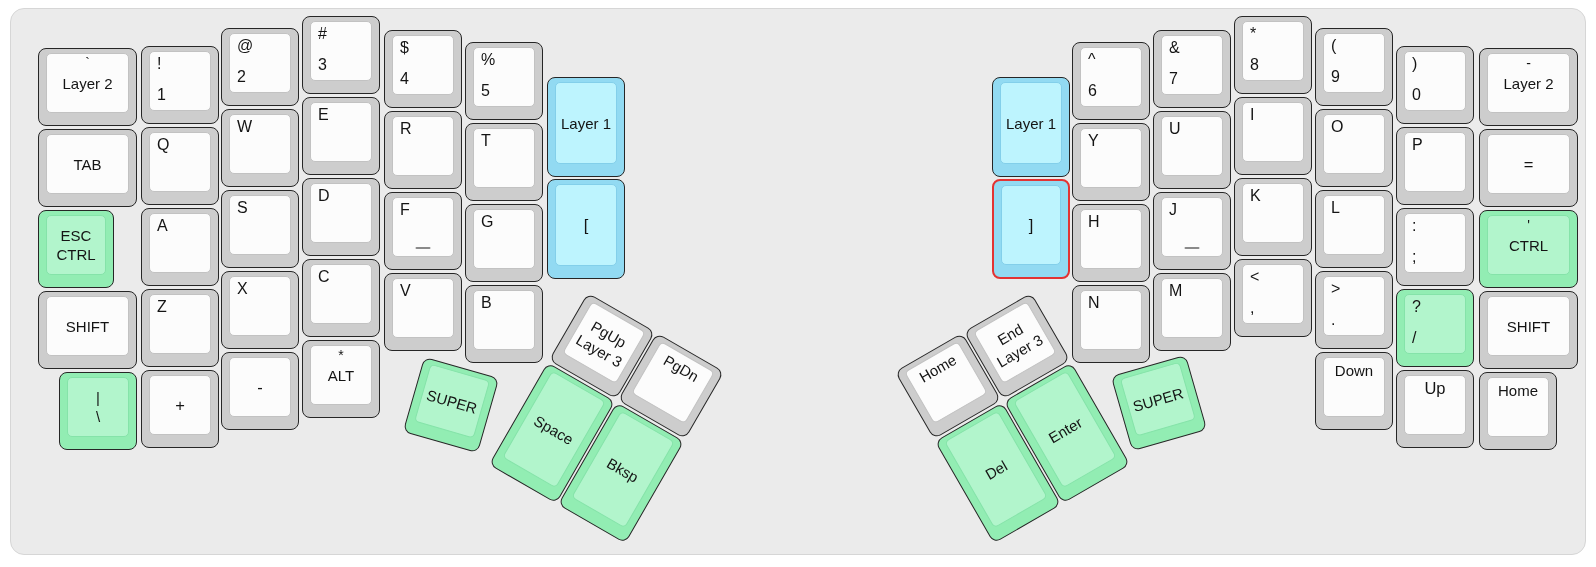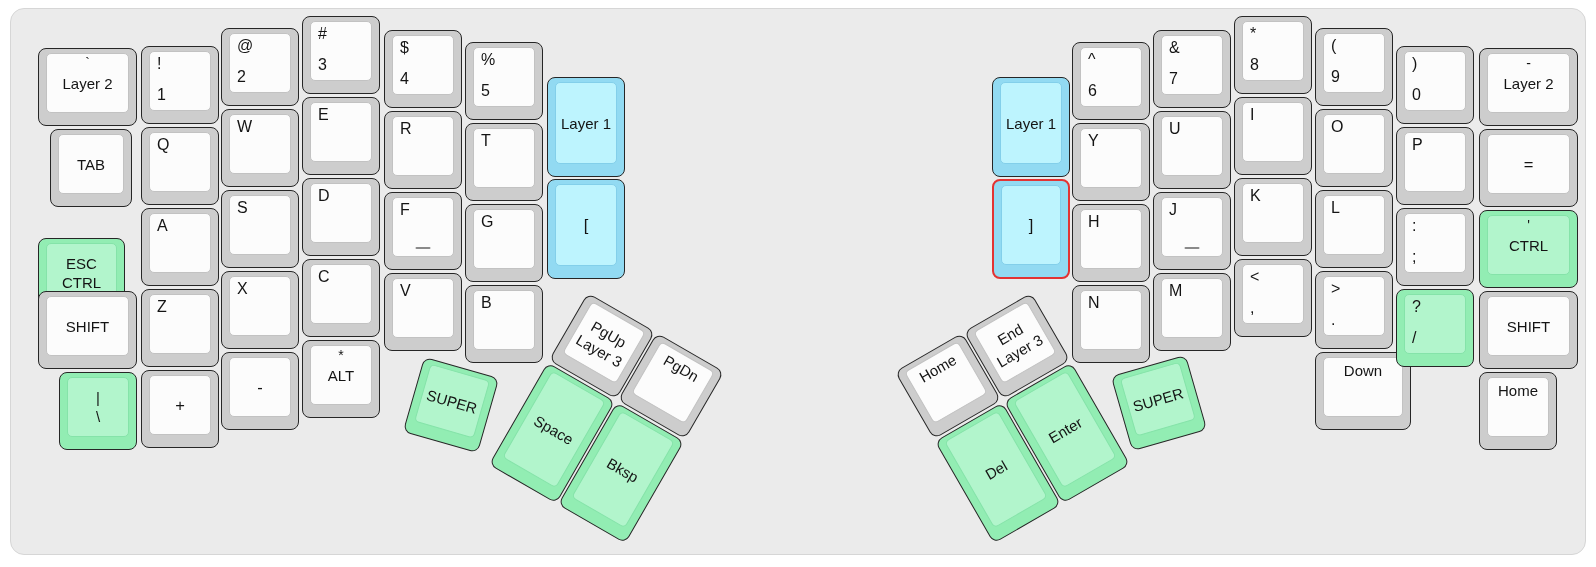--- a/index.html
+++ b/index.html
@@ -34,28 +34,28 @@
 <div id="stage">
   <div id="panel"></div>
 <div class="key gray" style="left: 38px; top: 48px; width: 99px; height: 78px;">
       <div class="face">
         <div class="tc">`</div>
         <div class="mc">
           <span>Layer 2</span>
         </div>
       </div>
     </div>
-    <div class="key gray" style="left: 50px; top: 129px; width: 82px; height: 78px;">
+    <div class="key gray" style="left: 38px; top: 129px; width: 99px; height: 78px;">
       <div class="face">
         <div class="mc">
           <span>TAB</span>
         </div>
       </div>
     </div>
-    <div class="key green" style="left: 38px; top: 210px; width: 87px; height: 78px; margin-top: 28px;">
+    <div class="key green" style="left: 38px; top: 210px; width: 76px; height: 78px;">
       <div class="face">
         <div class="mc">
           <span>ESC</span>
           <span>CTRL</span>
         </div>
       </div>
     </div>
     <div class="key gray" style="left: 38px; top: 291px; width: 99px; height: 78px;">
       <div class="face">
         <div class="mc">
@@ -415,21 +415,21 @@
       </div>
     </div>
     <div class="key gray" style="left: 1315px; top: 271px; width: 78px; height: 78px;">
       <div class="face">
         <div class="tl">
           <span>&gt;</span>
           <span>.</span>
         </div>
       </div>
     </div>
-    <div class="key gray vtop" style="left: 1315px; top: 352px; width: 96px; height: 78px;">
+    <div class="key gray vtop" style="left: 1315px; top: 352px; width: 78px; height: 78px;">
       <div class="face">
         <div class="mc">
           <span>Down</span>
         </div>
       </div>
     </div>
     <div class="key gray" style="left: 1396px; top: 46px; width: 78px; height: 78px;">
       <div class="face">
         <div class="tl">
           <span>)</span>
@@ -450,20 +450,27 @@
           <span>:</span>
           <span>;</span>
         </div>
       </div>
     </div>
     <div class="key green" style="left: 1396px; top: 289px; width: 78px; height: 78px;">
       <div class="face">
         <div class="tl">
           <span>?</span>
           <span>/</span>
+        </div>
+      </div>
+    </div>
+    <div class="key gray vtop" style="left: 1396px; top: 370px; width: 78px; height: 78px;">
+      <div class="face">
+        <div class="mc big">
+          <span>Up</span>
         </div>
       </div>
     </div>
     <div class="key gray" style="left: 1479px; top: 48px; width: 99px; height: 78px;">
       <div class="face">
         <div class="tc">-</div>
         <div class="mc">
           <span>Layer 2</span>
         </div>
       </div>

